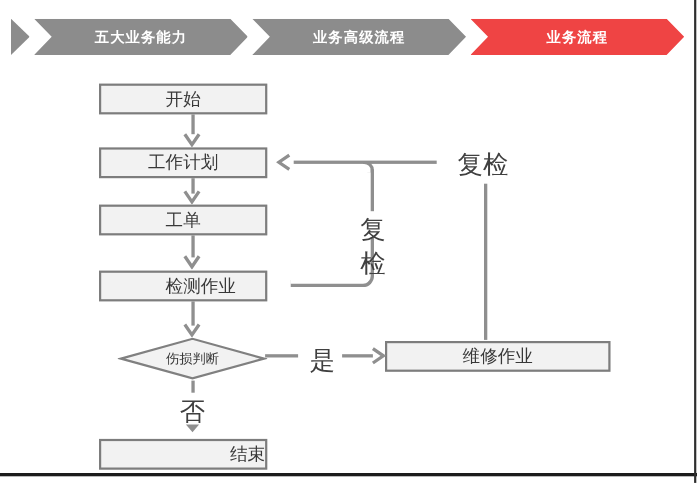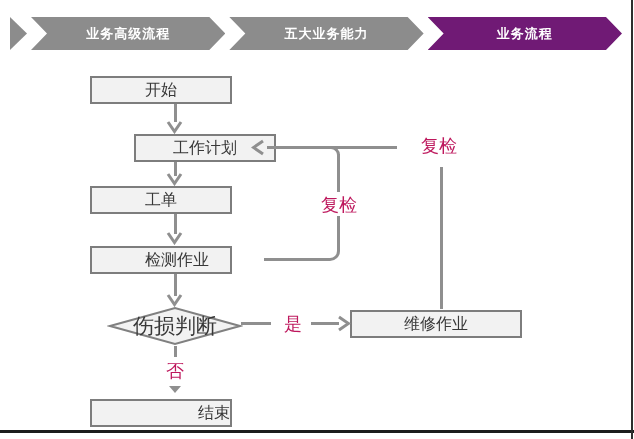--- a/index.html
+++ b/index.html
@@ -10,73 +10,73 @@
   }
   
   .banner { position:absolute; left:10px; top:17px; width:612px; height:33px; display:flex; gap:4px; }
   .lead-tip { width:17px; height:33px; background:#8c8c8c;
     clip-path:polygon(0 0, 100% 50%, 0 100%); flex:0 0 17px; }
   .chev { flex:1 1 0; height:33px; background:#8c8c8c; color:#ffffff;
     display:flex; align-items:center; justify-content:center;
     font-size:13px; font-weight:bold; letter-spacing:1px;
     clip-path:polygon(0 0, calc(100% - 16px) 0, 100% 50%, calc(100% - 16px) 100%, 0 100%, 16px 50%); }
   
-  .node { position:absolute; width:142px; height:28px; background:#f2f2f2;
+  .node { position:absolute; width:153px; height:28px; background:#f2f2f2;
     border:2px solid #7d7d7d; color:#383838; font-size:16px;
     display:flex; align-items:center; justify-content:center; }
   .diamond-wrap { position:absolute; left:107px; top:305px; width:136px; height:42px; }
   .diamond-label { position:absolute; left:107px; top:305px; width:136px; height:42px;
-    display:flex; align-items:center; justify-content:center; font-size:21px; color:#383838; }
+    display:flex; align-items:center; justify-content:center; font-size:12px; color:#383838; }
   
   .vline { position:absolute; width:3px; background:#8f8f8f; }
   .hline { position:absolute; height:3px; background:#8f8f8f; }
   .corner-br { position:absolute; left:264px; top:247px; width:76px; height:14px;
     border-right:3px solid #8f8f8f; border-bottom:3px solid #8f8f8f; border-bottom-right-radius:10px; }
   .corner-tr { position:absolute; left:330px; top:146px; width:10px; height:11px;
     border-right:3px solid #8f8f8f; border-top:3px solid #8f8f8f; border-top-right-radius:9px; }
-  .edge-label { position:absolute; font-size:18px; color:#be185d; text-align:center; }
+  .edge-label { position:absolute; font-size:23px; color:#404040; text-align:center; }
   .head { position:absolute; }
   .tri-down { position:absolute; left:169px; top:386px; width:0; height:0;
     border-left:6px solid transparent; border-right:6px solid transparent; border-top:7px solid #8f8f8f; }
   
   .page-bottom { position:absolute; left:0; top:430px; width:634px; height:3px; background:#1c1c1c; }
   .page-right  { position:absolute; left:631px; top:0; width:2px; height:439px; background:#2e2e2e; }
 </style>
 </head>
 <body>
 
 <div class="banner">
   <div class="lead-tip" style="background: rgb(140, 140, 140);"></div>
   <div class="chev" style="background: rgb(140, 140, 140); color: rgb(255, 255, 255);">
+      <span>五大业务能力</span>
+    </div>
+  <div class="chev" style="background: rgb(140, 140, 140); color: rgb(255, 255, 255);">
       <span>业务高级流程</span>
     </div>
-  <div class="chev" style="background: rgb(140, 140, 140); color: rgb(255, 255, 255);">
-      <span>五大业务能力</span>
-    </div>
-  <div class="chev" style="background: #701a75; color: rgb(255, 255, 255);">
+  <div class="chev" style="background: #ef4444; color: rgb(255, 255, 255);">
       <span>业务流程</span>
     </div>
 </div>
 
 <div class="node" style="left:90px; top:76px;">
     <span>开始</span>
   </div>
-<div class="node" style="left:90px; top:134px;margin-left:44px;">
+<div class="node" style="left:90px; top:134px;">
     <span>工作计划</span>
   </div>
 <div class="node" style="left:90px; top:186px;">
     <span>工单</span>
   </div>
 <div class="node" style="left:90px; top:246px;padding-left:32px;">
     <span>检测作业</span>
   </div>
 <div class="node" style="left:90px; top:399px;justify-content:flex-end;">
     <span>结束</span>
   </div>
-<div class="node" style="left:350px; top:310px; width:172px;justify-content:center;">
+<div class="node" style="left:350px; top:310px; width:205px;justify-content:center;">
     <span>维修作业</span>
   </div>
 
 <svg class="diamond-wrap" viewBox="0 0 136 42">
   <polygon points="3,21 68,3 133,21 68,39" fill="#f2f2f2" stroke="#808080" stroke-width="2"></polygon>
 </svg>
 <div class="diamond-label">
     <span>伤损判断</span>
   </div>
 

